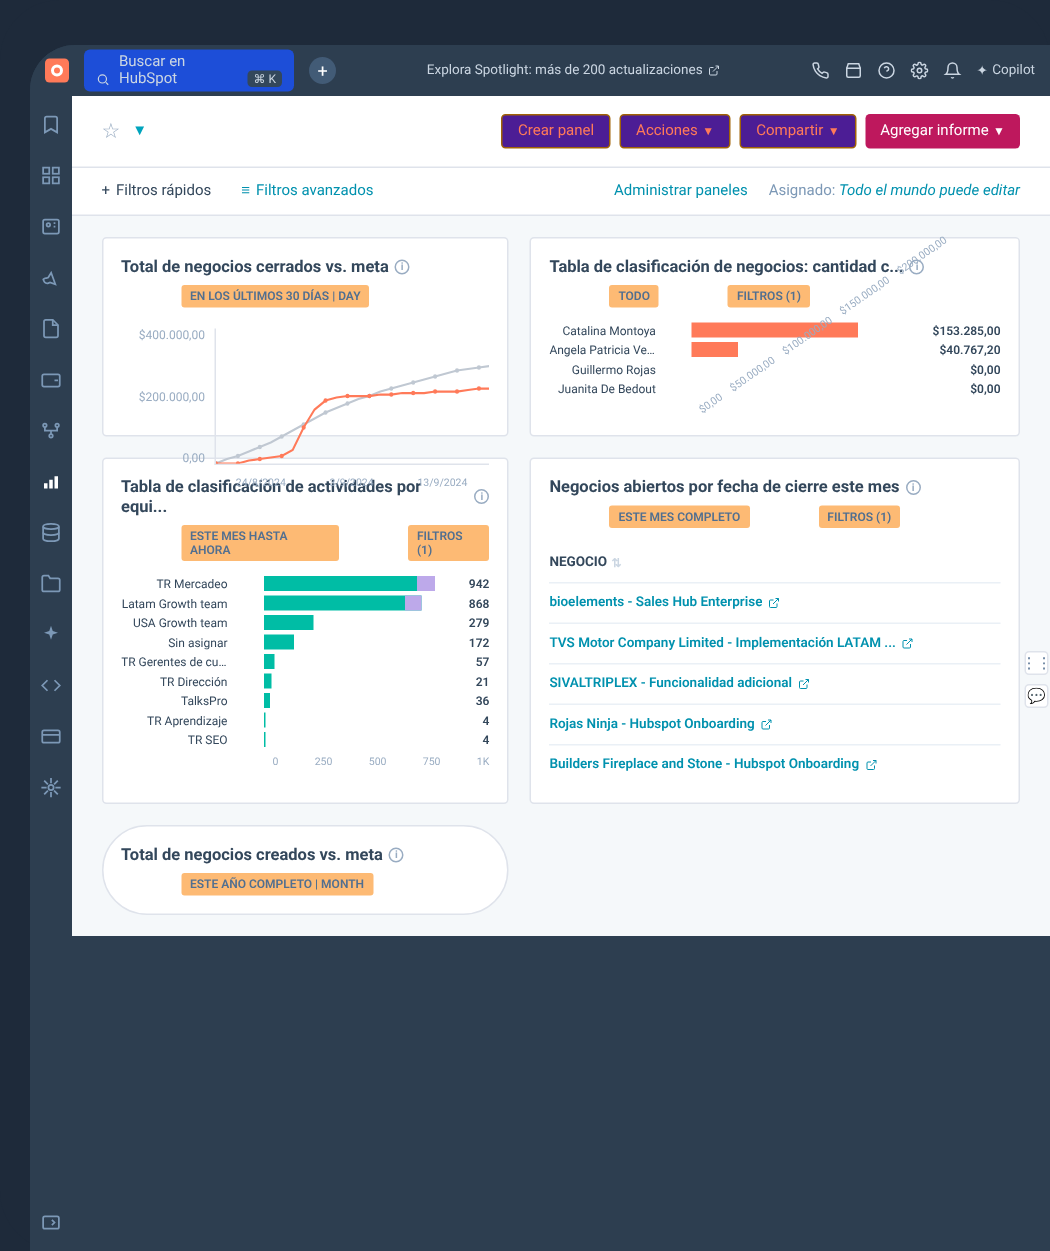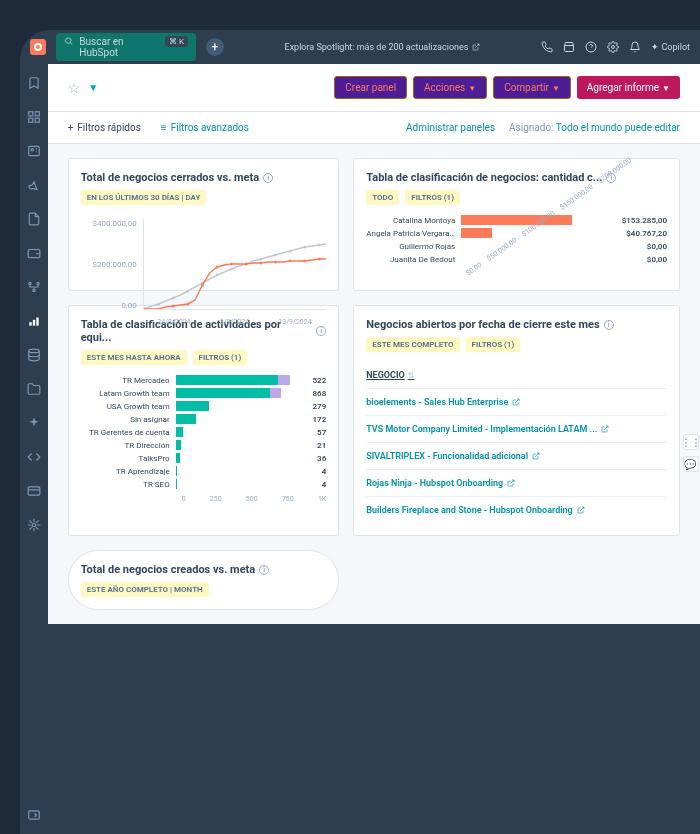--- a/index.html
+++ b/index.html
@@ -2,21 +2,21 @@
 <html><head>
 <meta charset="utf-8">
 <style>
 * { margin: 0; padding: 0; box-sizing: border-box; font-family: -apple-system, BlinkMacSystemFont, "Segoe UI", Roboto, sans-serif; }
 body { background: #1e2a3a; width: 700px; height: 834px; overflow: hidden; }
 .device-frame { background: #1e2a3a; border-radius: 40px; padding: 30px 0 0 0; height: 100%; }
 .screen { background: #2d3e50; border-top-left-radius: 30px; overflow: hidden; height: 100%; margin-left: 20px; }
 .topbar { background: #2d3e50; height: 34px; display: flex; align-items: center; padding: 0 10px; gap: 10px; color: #cbd6e2; font-size: 10px; }
 .logo { width: 16px; height: 16px; background: #ff7a59; border-radius: 3px; position: relative; flex-shrink: 0; }
 .logo::after { content: ''; position: absolute; inset: 3px; border: 2px solid #fff; border-radius: 50%; width: 4px; height: 4px; left: 4px; top: 4px; }
-.search-bar { background: #0f766e; border-radius: 4px; padding: 3px 8px; display: flex; align-items: flex-start; gap: 6px; flex: 0 0 140px; font-size: 10px; color: #cbd6e2; }
+.search-bar { background: #1d4ed8; border-radius: 4px; padding: 3px 8px; display: flex; align-items: flex-end; gap: 6px; flex: 0 0 140px; font-size: 10px; color: #cbd6e2; }
 .kbd { background: #33475b; border-radius: 3px; padding: 1px 4px; font-size: 8px; display: flex; gap: 2px; }
 .plus-btn { width: 18px; height: 18px; border-radius: 50%; background: #425b76; display: flex; align-items: center; justify-content: center; color: #fff; font-size: 12px; flex-shrink: 0; }
 .spotlight { color: #cbd6e2; font-size: 9px; display: flex; align-items: center; gap: 4px; flex: 1; justify-content: center; }
 .topbar-icons { display: flex; gap: 10px; align-items: center; color: #cbd6e2; }
 .topbar-icons svg { width: 12px; height: 12px; }
 .copilot { display: flex; align-items: center; gap: 3px; color: #cbd6e2; font-size: 9px; }
 .main { display: flex; height: calc(100% - 34px); }
 .sidebar { width: 30px; background: #2d3e50; display: flex; flex-direction: column; align-items: center; padding: 12px 0; gap: 20px; }
 .sidebar-item { width: 14px; height: 14px; color: #7c98b6; cursor: pointer; }
 .sidebar-item.active { color: #fff; position: relative; }
@@ -32,45 +32,45 @@
 .btn-outline { background: #4c1d95; border: 1px solid #a16207; color: #ff7a59; }
 .btn-primary { background: #be185d; color: #fff; }
 .btn-outline .caret, .btn-primary .caret { font-size: 8px; margin-left: 3px; }
 .filter-bar { background: #fff; padding: 10px 20px; display: flex; align-items: center; justify-content: space-between; border-bottom: 1px solid #dfe3eb; font-size: 10px; }
 .filter-left { display: flex; gap: 20px; }
 .filter-item { display: flex; align-items: center; gap: 4px; color: #33475b; cursor: pointer; }
 .filter-item.advanced { color: #0091ae; }
 .filter-right { display: flex; gap: 14px; align-items: center; }
 .manage-link { color: #0091ae; cursor: pointer; }
 .assigned { color: #7c98b6; }
-.assigned-link { color: #0091ae; }
+.assigned-link { color: #0091ae; font-style: italic; }
 .dashboard { padding: 14px 20px; display: grid; grid-template-columns: 1fr 1fr; gap: 14px; }
 .card { background: #fff; border: 1px solid #dfe3eb; border-radius: 3px; padding: 12px; }
 .card-title { font-size: 11px; font-weight: 700; color: #33475b; display: flex; align-items: center; gap: 4px; }
 .info { width: 10px; height: 10px; border: 1px solid #99acc2; border-radius: 50%; display: inline-flex; align-items: center; justify-content: center; font-size: 7px; color: #99acc2; }
 .tags { display: flex; gap: 6px; margin-top: 6px; }
-.tag { background: #fef9c3; color: #516f90; font-size: 8px; font-weight: 600; padding: 3px 6px; border-radius: 2px; }
+.tag { background: #fdba74; color: #516f90; font-size: 8px; font-weight: 600; padding: 3px 6px; border-radius: 2px; margin-left: 40px; }
 .chart-area { margin-top: 14px; height: 110px; position: relative; }
 .line-chart { position: relative; height: 100%; }
 .y-axis { position: absolute; left: 0; top: 0; bottom: 16px; width: 60px; display: flex; flex-direction: column; justify-content: space-between; font-size: 8px; color: #99acc2; text-align: right; padding-right: 4px; }
 .plot { position: absolute; left: 62px; right: 0; top: 0; bottom: 16px; border-left: 1px solid #dfe3eb; border-bottom: 1px solid #dfe3eb; }
 .x-axis { position: absolute; left: 62px; right: 0; bottom: 0; display: flex; justify-content: space-around; font-size: 7px; color: #99acc2; }
 .plot svg { width: 100%; height: 100%; }
 .hbar-chart { margin-top: 10px; }
 .hbar-row { display: flex; align-items: center; margin-bottom: 3px; font-size: 8px; }
-.hbar-label { width: 95px; text-align: right; padding-right: 6px; color: #33475b; overflow: hidden; text-overflow: ellipsis; white-space: nowrap; }
+.hbar-label { width: 95px; text-align: right; padding-right: 24px; color: #33475b; overflow: hidden; text-overflow: ellipsis; white-space: nowrap; }
 .hbar-track { flex: 1; height: 10px; position: relative; }
 .hbar-fill { height: 100%; background: #ff7a59; position: absolute; left: 0; }
 .hbar-fill.teal { background: #00bda5; }
 .hbar-fill.purple { background: #bda9ea; }
 .hbar-value { font-size: 8px; color: #33475b; margin-left: 16px; font-weight: 600; }
 .hbar-xaxis { display: flex; margin-left: 101px; font-size: 7px; color: #99acc2; gap: 8px; transform: rotate(-35deg); transform-origin: left; margin-top: 6px; }
 .hbar-xaxis.flat { transform: none; justify-content: space-between; }
 .deal-list { margin-top: 10px; }
-.deal-header { font-size: 9px; font-weight: 700; color: #33475b; padding: 8px 0; display: flex; align-items: center; gap: 3px; text-decoration: underline; }
+.deal-header { font-size: 9px; font-weight: 700; color: #33475b; padding: 8px 0; display: flex; align-items: center; gap: 3px; }
 .sort-icon { color: #cbd6e2; font-size: 8px; }
 .deal-item { padding: 8px 0; border-top: 1px solid #eaf0f6; font-size: 9px; color: #0091ae; font-weight: 600; display: flex; align-items: center; gap: 4px; cursor: pointer; overflow: hidden; }
 .deal-item span:first-child { overflow: hidden; text-overflow: ellipsis; white-space: nowrap; }
 .ext-icon { width: 8px; height: 8px; flex-shrink: 0; }
 .card-wide { grid-column: 1; border-radius: 30px; }
 .float-handle { position: absolute; right: 0; top: 370px; width: 18px; display: flex; flex-direction: column; gap: 6px; align-items: center; }
 .float-item { width: 16px; height: 16px; background: #fff; border: 1px solid #dfe3eb; border-radius: 3px; display: flex; align-items: center; justify-content: center; color: #516f90; font-size: 10px; }
 .content-wrap { position: relative; height: 100%; }
 </style>
 </head>
@@ -344,21 +344,21 @@
                   <span class="tag">ESTE MES HASTA AHORA</span>
                   <span class="tag">FILTROS (1)</span>
                 </div>
           <div class="hbar-chart" id="hbar-acts">
                   <div class="hbar-row">
                     <div class="hbar-label">TR Mercadeo</div>
                     <div class="hbar-track">
                       <div class="hbar-fill teal" style="width: 94.2%;"></div>
                       <div class="hbar-fill purple" style="left: 84.78%; width: 9.42%;"></div>
                     </div>
-                    <span class="hbar-value">522</span>
+                    <span class="hbar-value">942</span>
                   </div>
                   <div class="hbar-row">
                     <div class="hbar-label">Latam Growth team</div>
                     <div class="hbar-track">
                       <div class="hbar-fill teal" style="width: 86.8%;"></div>
                       <div class="hbar-fill purple" style="left: 78.12%; width: 8.68%;"></div>
                     </div>
                     <span class="hbar-value">868</span>
                   </div>
                   <div class="hbar-row">

